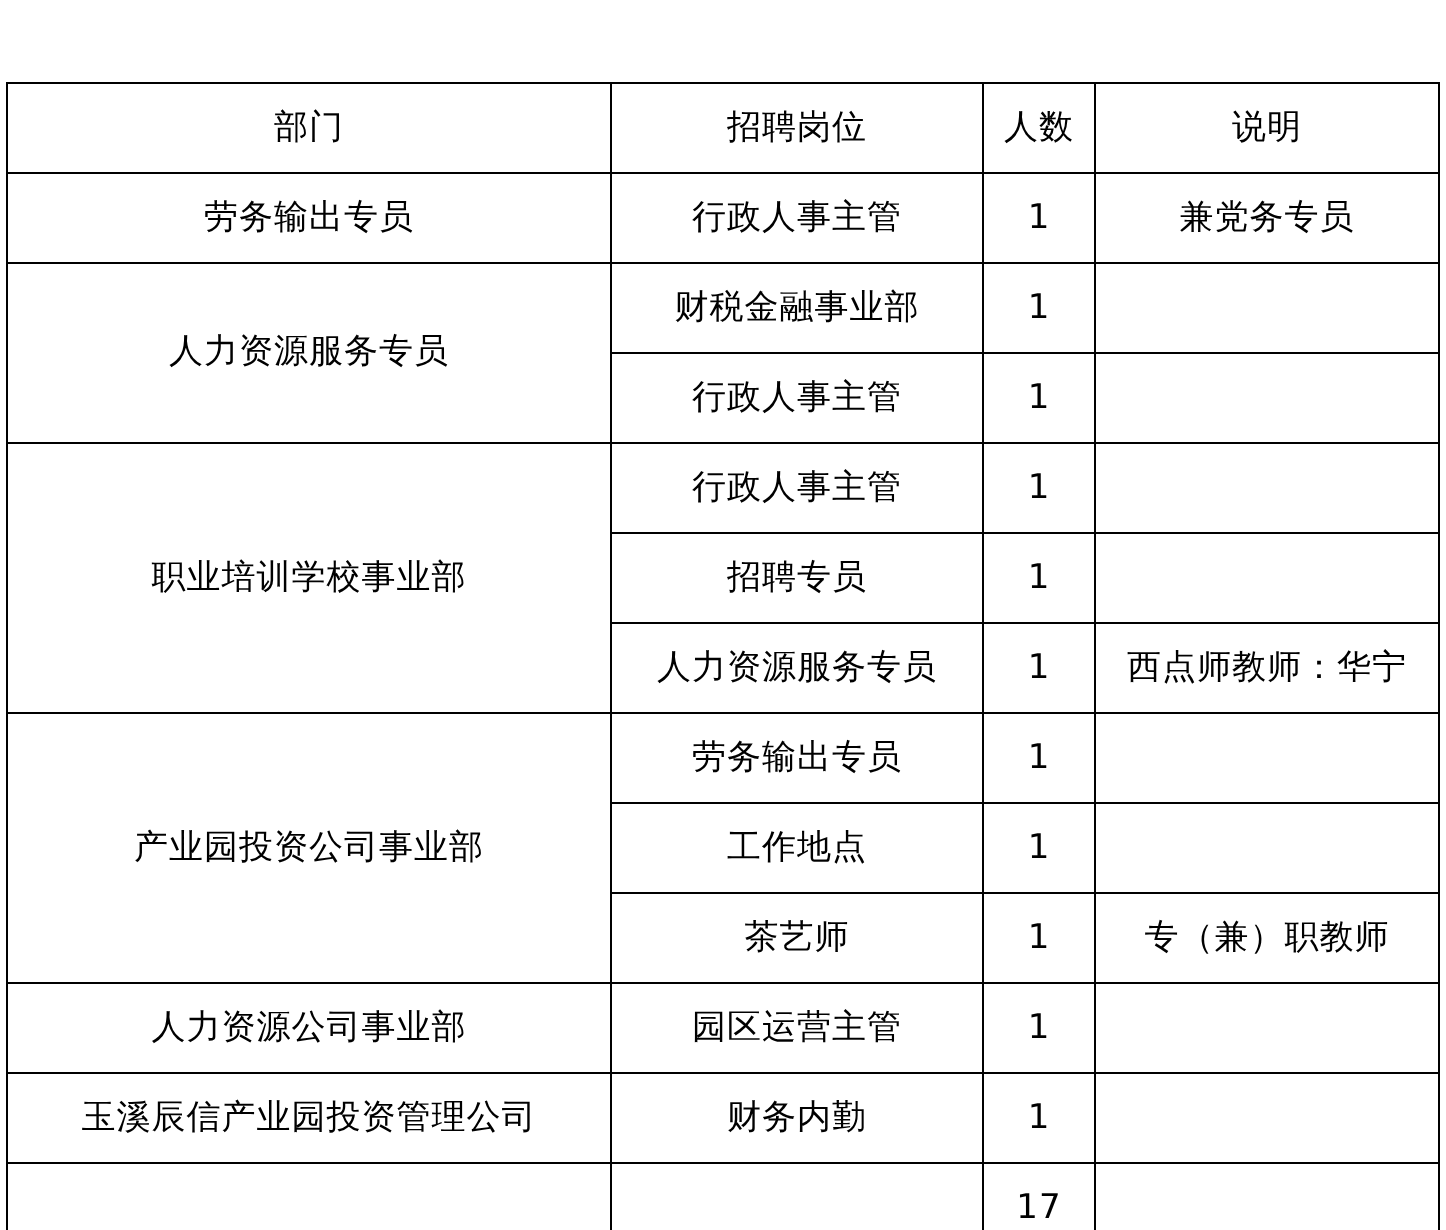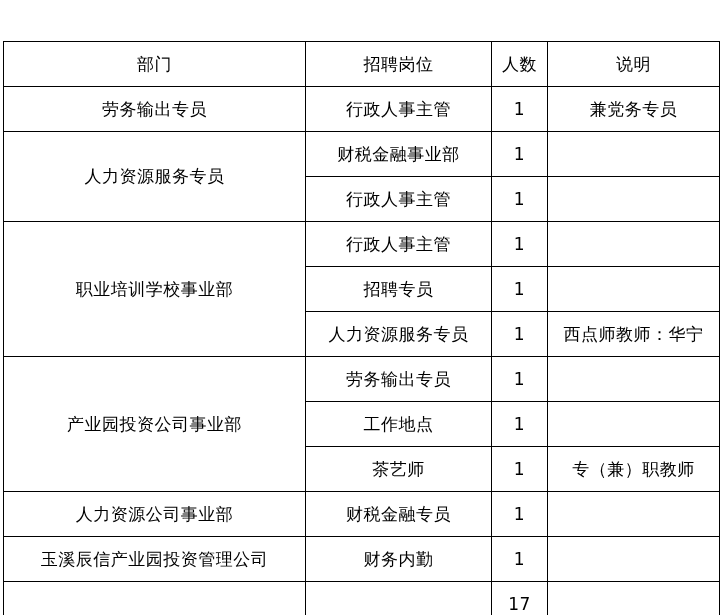--- a/index.html
+++ b/index.html
@@ -112,21 +112,21 @@
         <td></td>
       </tr>
       <tr>
         <td>茶艺师</td>
         <td class="num">1</td>
         <td>专（兼）职教师</td>
       </tr>
 
       <tr>
         <td rowspan="1">人力资源公司事业部</td>
-        <td>财税金融专员</td>
+        <td>园区运营主管</td>
         <td class="num">1</td>
         <td></td>
       </tr>
 
       <tr>
         <td rowspan="1">玉溪辰信产业园投资管理公司</td>
         <td>财务内勤</td>
         <td class="num">1</td>
         <td></td>
       </tr>

